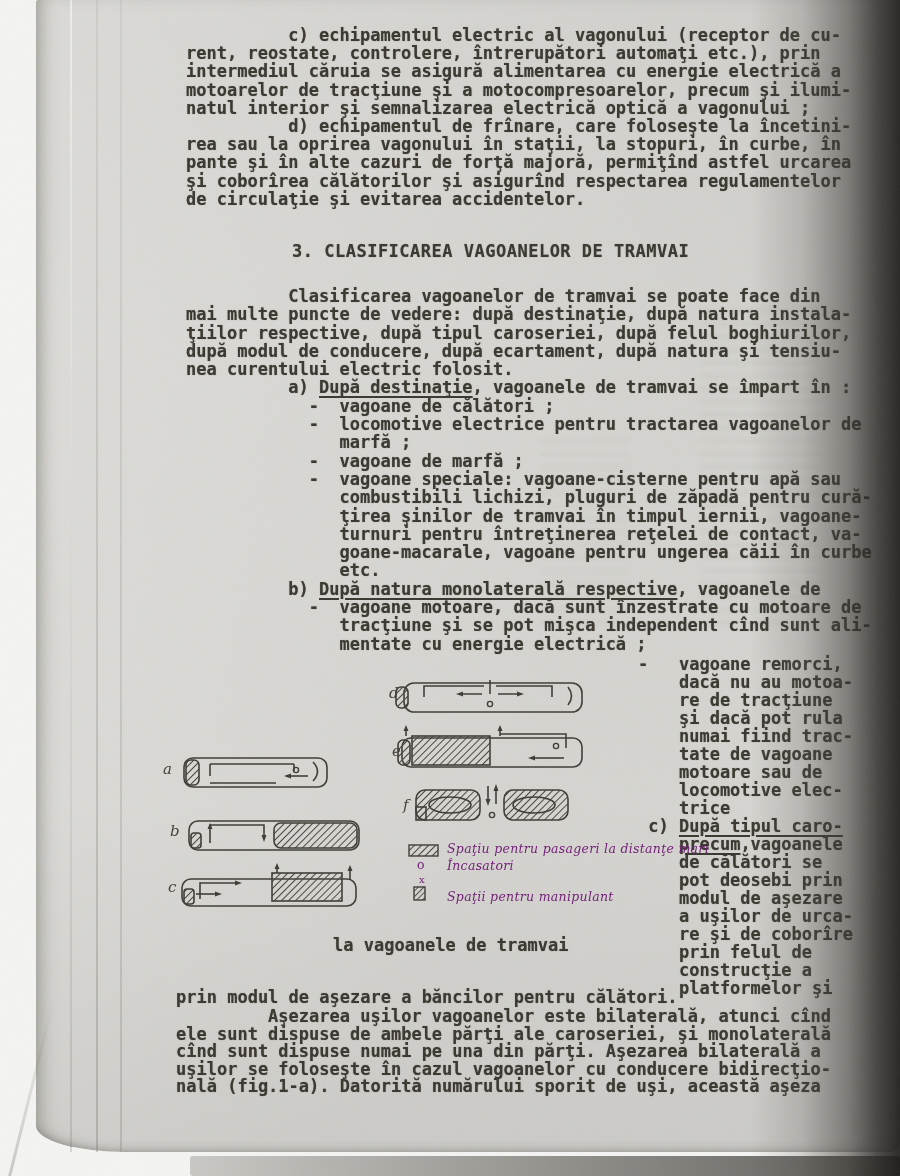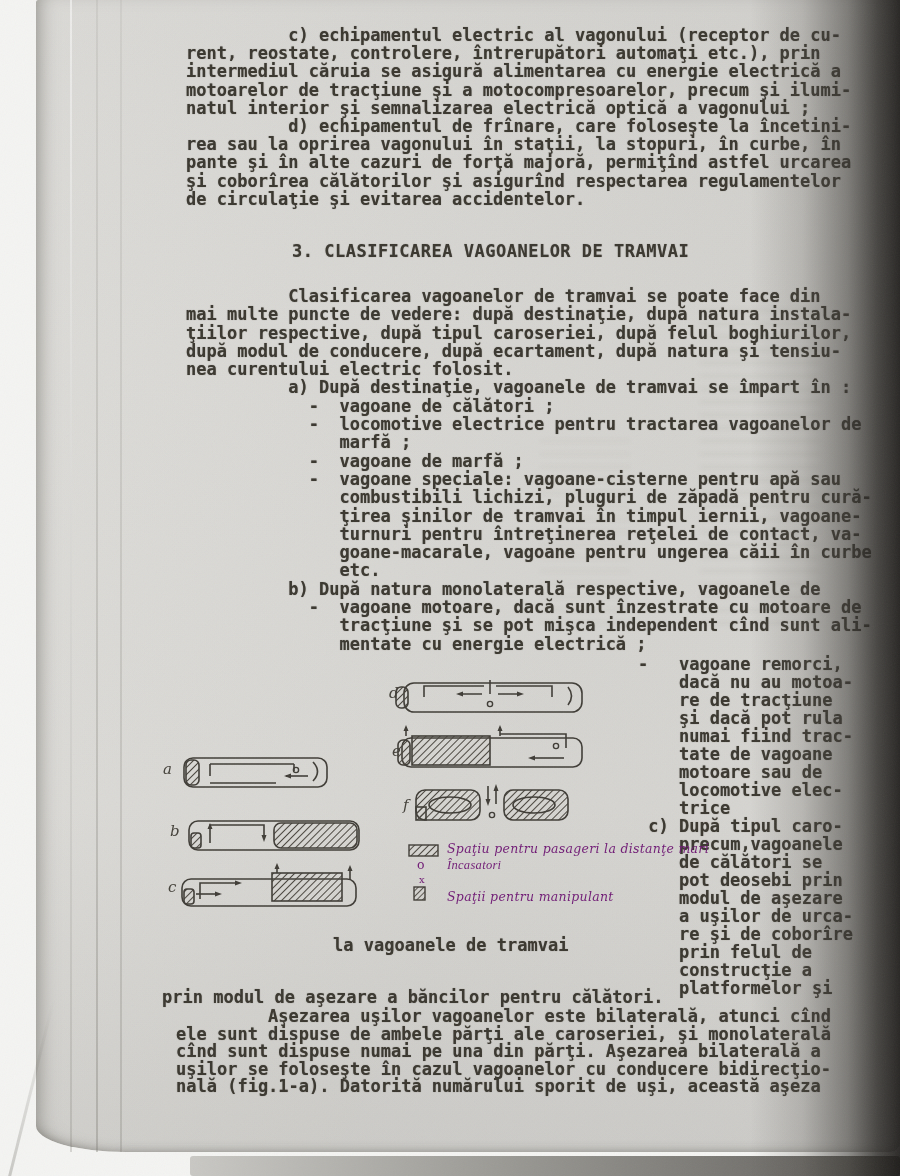--- a/index.html
+++ b/index.html
@@ -46,21 +46,21 @@
     position:absolute;white-space:pre;z-index:3;
     font-family:"DejaVu Sans Mono","Liberation Mono",monospace;
     font-size:17px;line-height:18.3px;font-weight:700;
     color:#3a372f;letter-spacing:0;
     text-shadow:0 0 1px rgba(58,55,47,0.55);
   }
   .flow{position:absolute;left:186px;top:287px;z-index:3;}
   .flow .tw{position:static;display:block;}
   .rc{line-height:18px;}
   .bp{line-height:17.5px;}
-  .ul{text-underline-offset:2.5px;text-decoration-thickness:1.5px;}
+  .ul{text-decoration:underline;text-underline-offset:2.5px;text-decoration-thickness:1.5px;}
   .shift-left{margin-left:-16px;}
   
   .fig{position:absolute;z-index:3;}
   .flabel{
     position:absolute;z-index:3;font-family:"DejaVu Serif","Liberation Serif",serif;
     font-style:italic;font-size:15px;color:#44413a;
   }
   .leg{
     position:absolute;z-index:3;font-family:"DejaVu Serif","Liberation Serif",serif;
     font-style:italic;font-size:12.5px;color:#701a75;letter-spacing:0.3px;
@@ -259,35 +259,35 @@
   <svg class="fig" style="left:408px;top:844px;" width="32" height="14" viewBox="0 0 32 14">
     <defs>
         <pattern id="hL1" width="5" height="5" patternTransform="rotate(45)" patternUnits="userSpaceOnUse">
           <line x1="0" y1="0" x2="0" y2="5" stroke="#4a463f" stroke-width="2"></line>
         </pattern>
       </defs>
     <rect x="1" y="1" width="29" height="11" fill="url(#hL1)" stroke="#3f3c36" stroke-width="1.4"></rect>
   </svg>
   <span class="leg" style="left:447px;top:841px;">Spaţiu pentru pasageri la distanţe mari</span>
   <span class="leg" style="left:417px;top:857px;font-style:normal;">o</span>
-  <span class="leg" style="left:447px;top:858px;font-family:Liberation Serif, serif;">Încasatori</span>
+  <span class="leg" style="left:447px;top:858px;">Încasatori</span>
   <span class="leg" style="left:419px;top:874px;font-size:10px;font-style:normal;">x</span>
   <svg class="fig" style="left:413px;top:886px;" width="14" height="16" viewBox="0 0 14 16">
     <defs>
         <pattern id="hL2" width="4" height="4" patternTransform="rotate(45)" patternUnits="userSpaceOnUse">
           <line x1="0" y1="0" x2="0" y2="4" stroke="#4a463f" stroke-width="1.8"></line>
         </pattern>
       </defs>
     <rect x="1" y="1" width="11" height="13" fill="url(#hL2)" stroke="#3f3c36" stroke-width="1.4"></rect>
   </svg>
   <span class="leg" style="left:447px;top:889px;">Spaţii pentru manipulant</span>
 
   <div class="tw" style="left:333px;top:936px;">la vagoanele de tramvai</div>
 
-  <div class="tw" style="left:162px;top:988px;text-align:center;">prin modul de aşezare a băncilor pentru călători.</div>
+  <div class="tw" style="left:176px;top:988px;text-align:center;">prin modul de aşezare a băncilor pentru călători.</div>
   <div class="tw bp" style="left:176px;top:1008px;">         Aşezarea uşilor vagoanelor este bilaterală, atunci cînd
 ele sunt dispuse de ambele părţi ale caroseriei, şi monolaterală
 cînd sunt dispuse numai pe una din părţi. Aşezarea bilaterală a
 uşilor se foloseşte în cazul vagoanelor cu conducere bidirecţio-
 nală (fig.1-a). Datorită numărului sporit de uşi, această aşeza</div>
 
   <div class="gutter-shadow"></div>
   <svg class="noise" width="900" height="1176">
     <filter id="paperNoise">
         <feTurbulence type="fractalNoise" baseFrequency="0.9" numOctaves="2" stitchTiles="stitch"></feTurbulence>

